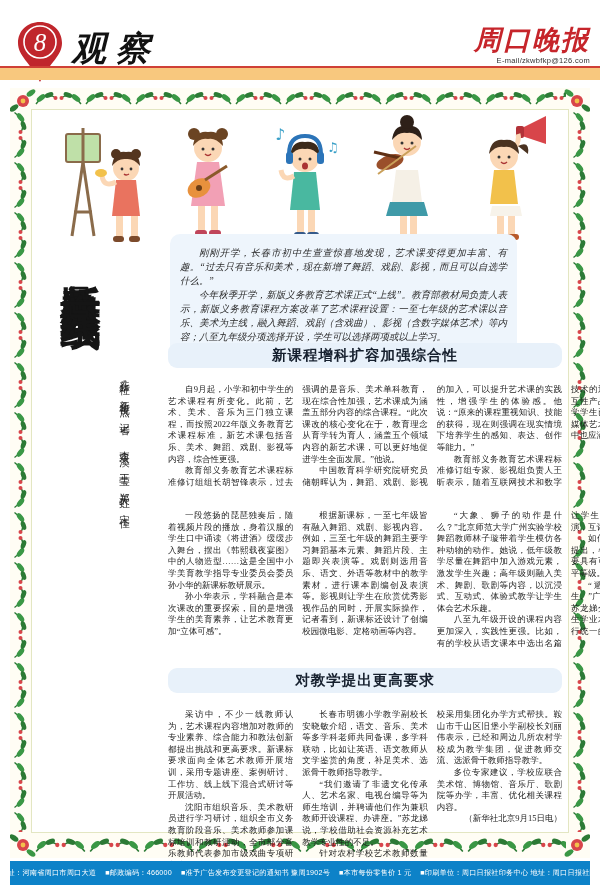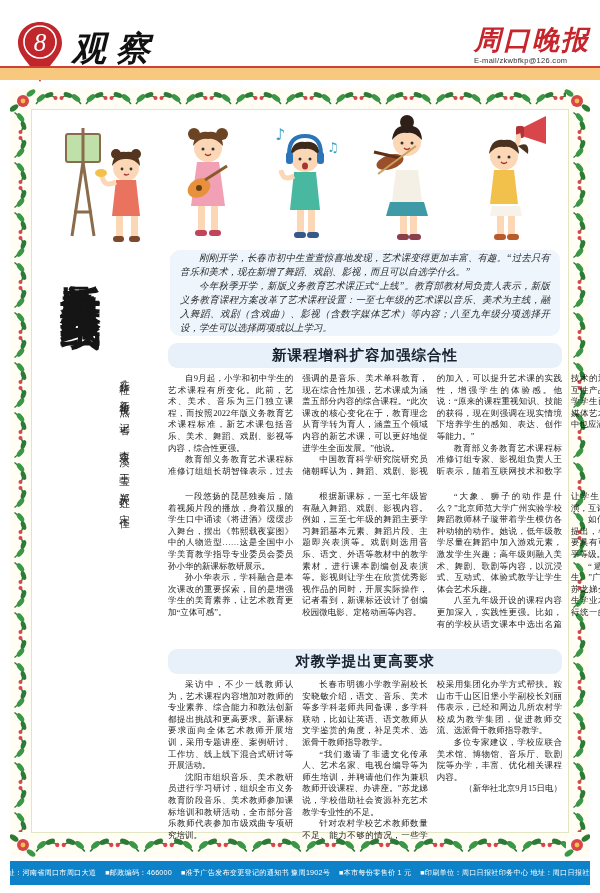--- a/index.html
+++ b/index.html
@@ -10,21 +10,21 @@
   
   .pin { position:absolute; left:16px; top:20px; width:48px; height:64px; }
   .section-title { position:absolute; left:72px; top:26px; font-family:"Liberation Serif", serif;
     font-size:34px; font-weight:900; font-style:italic; color:#111; letter-spacing:10px; }
   .head-right { position:absolute; right:10px; top:26px; display:flex; align-items:flex-start; gap:8px; }
   .head-dates { text-align:left; padding-top:8px; }
   .head-dates div { font-size:8.5px; color:#222; line-height:13px; letter-spacing:1px; }
   .masthead { text-align:left; }
   .masthead-logo { font-family:"Liberation Serif", serif; font-style:italic; font-weight:900;
     font-size:27px; color:#c6252b; letter-spacing:2px; line-height:28px; }
-  .masthead-email { font-size:7.5px; color:#333; margin-top:2px; letter-spacing:0.3px; }
+  .masthead-email { font-size:7.5px; color:#333; margin-top:2px; letter-spacing:0.3px;text-align:right; }
   .orange-bar { position:absolute; left:0; top:66px; width:600px; height:14px;
     background:#f8c87e; border-top:2px solid #cf4036; }
 
   
   .frame { position:absolute; left:10px; top:88px; width:580px; height:770px; background:#fffdf4; }
   .frame-inner { position:absolute; left:21px; top:21px; right:21px; bottom:25px; background:#ffffff;
     border:1px solid #e3e6c2; }
   .edge { position:absolute; display:flex; overflow:hidden; gap:1px; }
   .edge-top   { top:1px; left:24px; right:24px; height:19px; }
   .edge-bottom{ bottom:1px; left:24px; right:24px; height:23px; }
@@ -45,30 +45,30 @@
     writing-mode:vertical-rl; text-orientation:upright;
     font-size:40px; font-weight:900; color:#151515; letter-spacing:2px; line-height:62px;
     font-family:"Liberation Sans", sans-serif; }
   .v-byline { position:absolute; left:116px; top:372px; height:300px;
     writing-mode:vertical-rl; text-orientation:upright;
     font-size:10.5px; color:#222; letter-spacing:2px; line-height:18px; }
   .v-byline span { display:inline-block; }
   .v-byline .names { margin-top:10px; letter-spacing:3px; }
 
   
-  .intro { position:absolute; left:170px; top:250px; width:390px; background:#eef5fc;
-    border-radius:10px; padding:1px 10px; }
+  .intro { position:absolute; left:170px; top:234px; width:347px; background:#eef5fc;
+    border-radius:10px; padding:12px 10px; }
   .intro p { font-family:"Liberation Serif", serif; font-style:italic;
     font-size:9.5px; line-height:14px; color:#2b2b2b; text-align:justify; text-indent:2em; }
 
   
   .main { position:absolute; left:168px; top:343px; width:394px;font-family:Liberation Serif, serif; }
   .sec-heading { background:#e8f1fa; border-radius:9px; height:25px; line-height:25px;
     text-align:center; font-size:14.5px; font-weight:700; color:#16202e; letter-spacing:1px; }
-  .sec-cols { column-count:3; column-gap:9px; column-fill:auto; margin-top:5px; }
+  .sec-cols { column-count:3; column-gap:9px; column-fill:auto; margin-top:16px; }
   .sec-cols p { font-size:8.5px; line-height:11.6px; color:#1d1d1d; text-align:justify; text-indent:2em; }
   .sec0 .sec-cols { height:110px; }
   .sec1 .sec-cols { height:150px; }
   .sec2 .sec-cols { height:164px; }
   .sec + .sec { margin-top:8px; }
   .sec-cols p.dateline { text-align:right; text-indent:0; }
 
   
   .footer { position:absolute; left:10px; top:861px; width:580px; height:24px; background:#0d82c8;
     display:flex; align-items:center; justify-content:center; gap:9px; padding:0 4px; }

